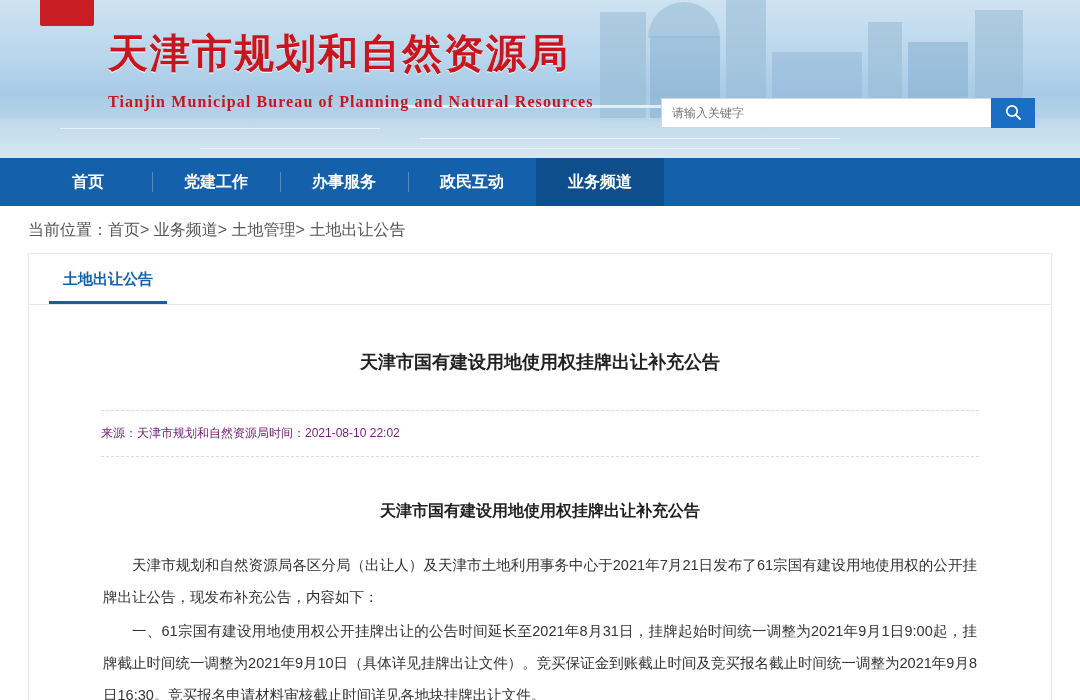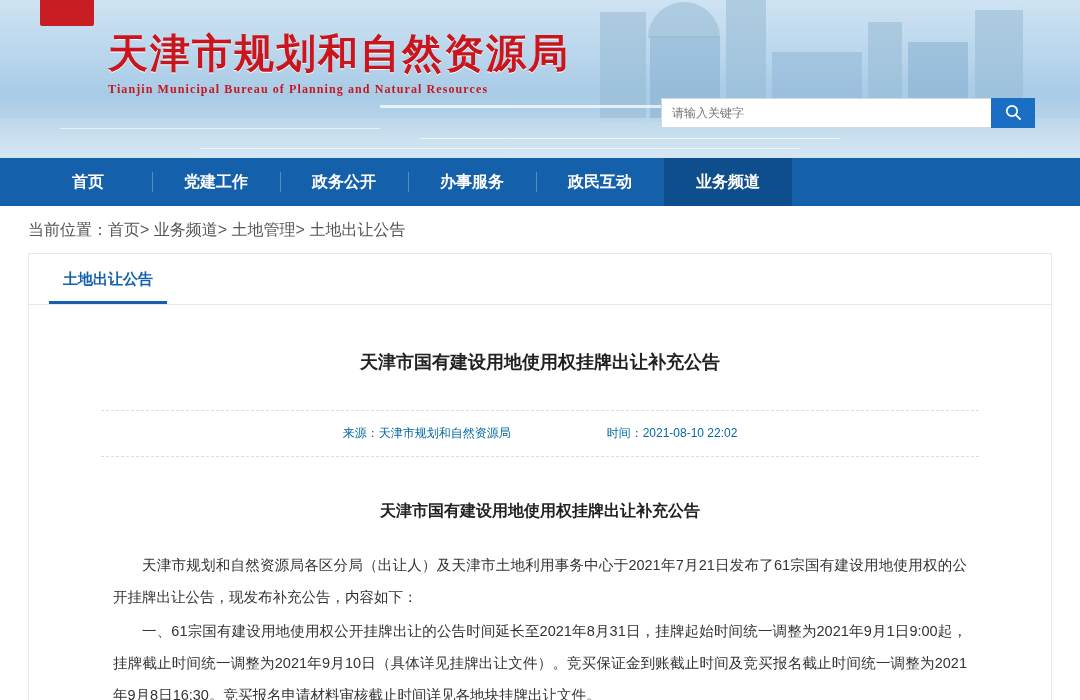--- a/index.html
+++ b/index.html
@@ -82,23 +82,23 @@
   .banner-title-cn {
     font-family: "DejaVu Sans", "Liberation Sans", sans-serif;
     font-size: 40px;
     font-weight: bold;
     color: #c9161e;
     letter-spacing: 2px;
     text-shadow: 0 1px 0 #fff;
     white-space: nowrap;
   }
   .banner-title-en {
-    margin-top: 1px;
+    margin-top: 12px;
     font-family: "Liberation Serif", serif;
-    font-size: 12px;
+    font-size: 16px;
     font-weight: bold;
     color: #c9161e;
     letter-spacing: 1.1px;
     white-space: nowrap;
   }
 
   .search-box {
     position: absolute;
     right: 45px;
     top: 98px;
@@ -200,41 +200,40 @@
     color: #222;
     padding: 44px 60px 34px;
     line-height: 1.5;
   }
   .meta {
     margin: 0 72px;
     border-top: 1px dashed #dcdcdc;
     border-bottom: 1px dashed #dcdcdc;
     padding: 14px 0;
     display: flex;
-    justify-content: center;
-    gap: 96px;
+    justify-content: flex-start;
     font-size: 12px;
-    color: #0369a1;
+    color: #701a75;
   }
   .body-heading {
     text-align: center;
     font-size: 16px;
     font-weight: bold;
     color: #222;
     padding: 44px 60px 10px;
   }
   .body-text {
     padding: 18px 72px 0;
     font-size: 14.5px;
     line-height: 2.2;
     color: #333;
     text-align: justify;
   }
   .body-text p {
-    margin: 0 12px 2px;
+    margin: 0 2px 2px;
     text-indent: 2em;
   }
 </style>
 </head>
 <body>
 
 <div class="banner">
   <div class="banner-redtab"></div>
 
   <div class="sky-b1"></div>
@@ -266,21 +265,20 @@
           <line x1="11.8" y1="11.8" x2="16" y2="16" stroke="#ffffff" stroke-width="1.8" stroke-linecap="round"></line>
         </svg>
       </span>
     </button>
   </div>
 </div>
 
 <div class="nav">
   <div class="nav-item">首页</div>
   <div class="nav-item">党建工作</div>
-  <div class="nav-item">政务公开</div>
   <div class="nav-item">办事服务</div>
   <div class="nav-item">政民互动</div>
   <div class="nav-item active">业务频道</div>
 </div>
 
 <div class="breadcrumb">
   <span>当前位置：</span><a href="#">首页</a><span>&gt; </span><a href="#">业务频道</a><span>&gt; </span><a href="#">土地管理</a><span>&gt; </span><a href="#">土地出让公告</a>
 </div>
 
 <div class="card">

